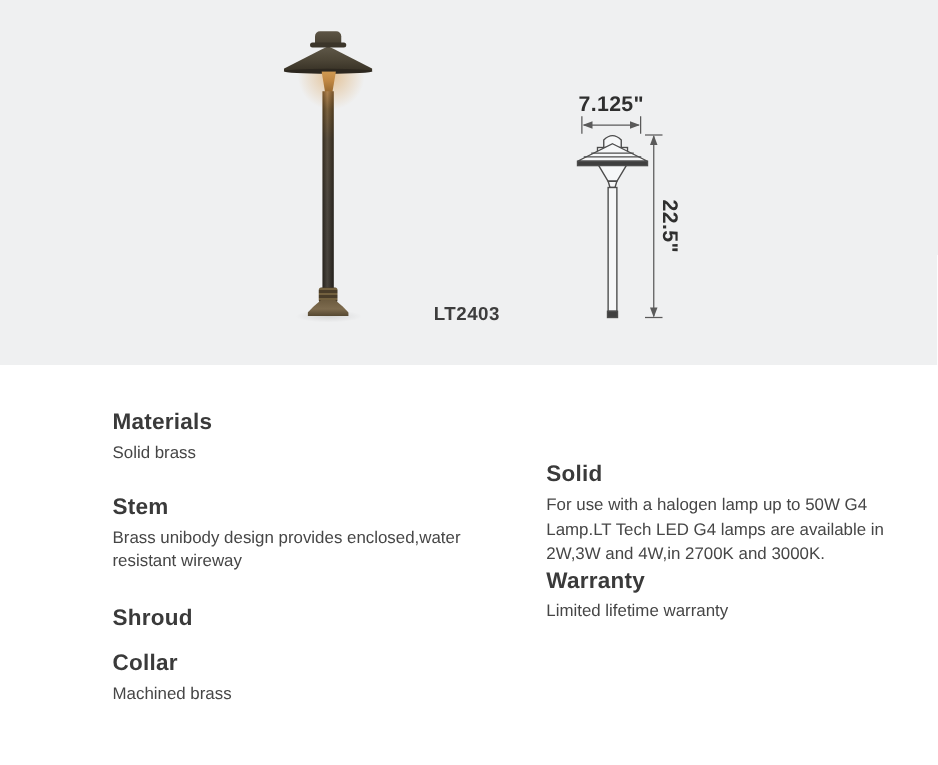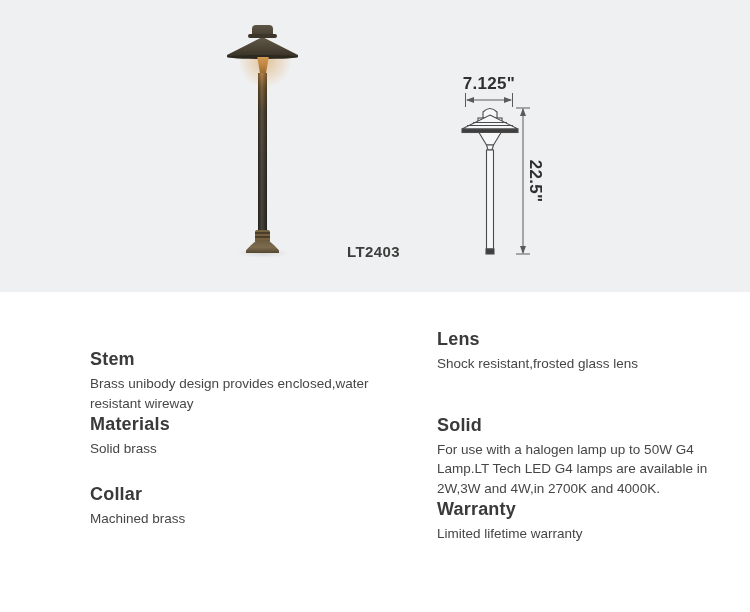--- a/index.html
+++ b/index.html
@@ -128,44 +128,41 @@
       </g>
     </svg>
 
     <div class="dim-label dim-w">7.125"</div>
     <div class="dim-label dim-h">22.5"</div>
 
     <div class="model">LT2403</div>
   </div>
 
   <div class="col col-left">
+    <section class="spec">
+      <h2>Materials</h2>
+      <p>Solid brass</p>
+    </section>
     <section class="spec mt-22">
       <h2>Stem</h2>
       <p>Brass unibody design provides enclosed,water resistant wireway</p>
     </section>
-    <section class="spec">
-      <h2>Materials</h2>
-      <p>Solid brass</p>
-    </section>
     <section class="spec mt-24">
+      <h2>Shroud</h2>
     </section>
     <section class="spec mt-30">
       <h2>Collar</h2>
       <p>Machined brass</p>
     </section>
   </div>
 
   <div class="col col-right">
-    <section class="spec">
-      <h2>Lens</h2>
-      <p>Shock resistant,frosted glass lens</p>
-    </section>
     <section class="spec mt-40">
       <h2>Solid</h2>
-      <p>For use with a halogen lamp up to 50W G4 Lamp.LT Tech LED G4 lamps are available in 2W,3W and 4W,in 2700K and 4000K.</p>
+      <p>For use with a halogen lamp up to 50W G4 Lamp.LT Tech LED G4 lamps are available in 2W,3W and 4W,in 2700K and 3000K.</p>
     </section>
     <section class="spec mt-44">
       <h2>Warranty</h2>
       <p>Limited lifetime warranty</p>
     </section>
   </div>
 
 </div>
 
 </body></html>

